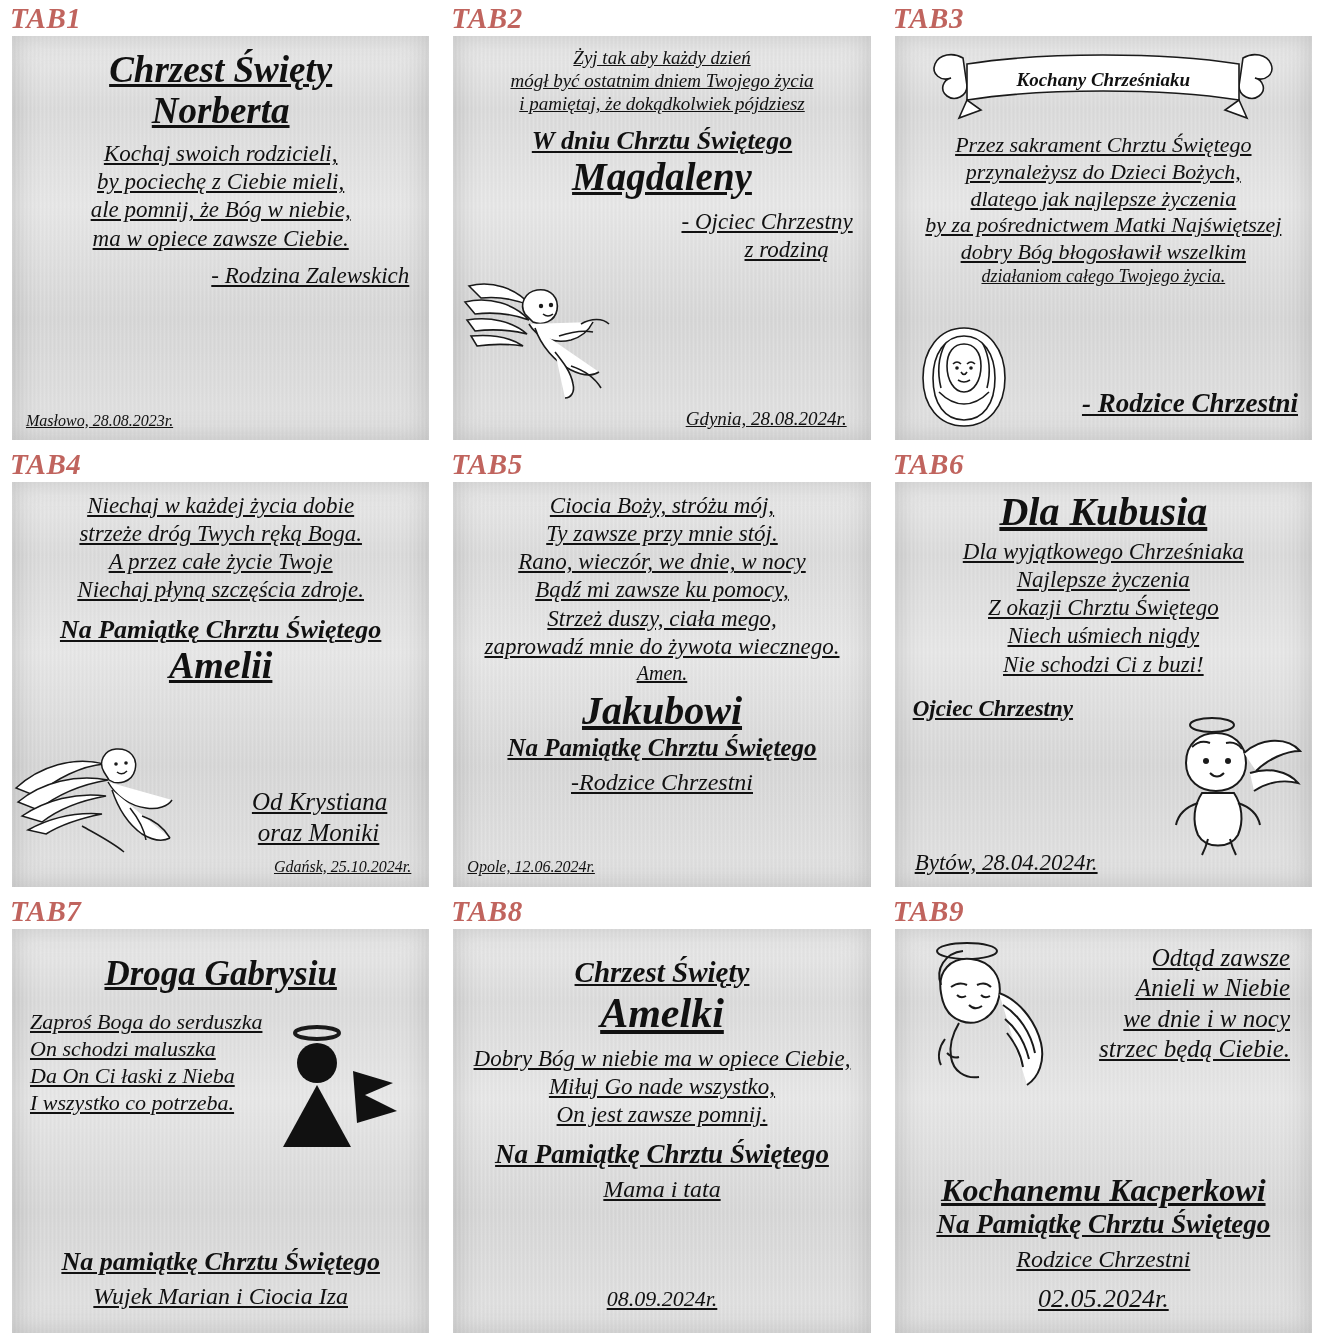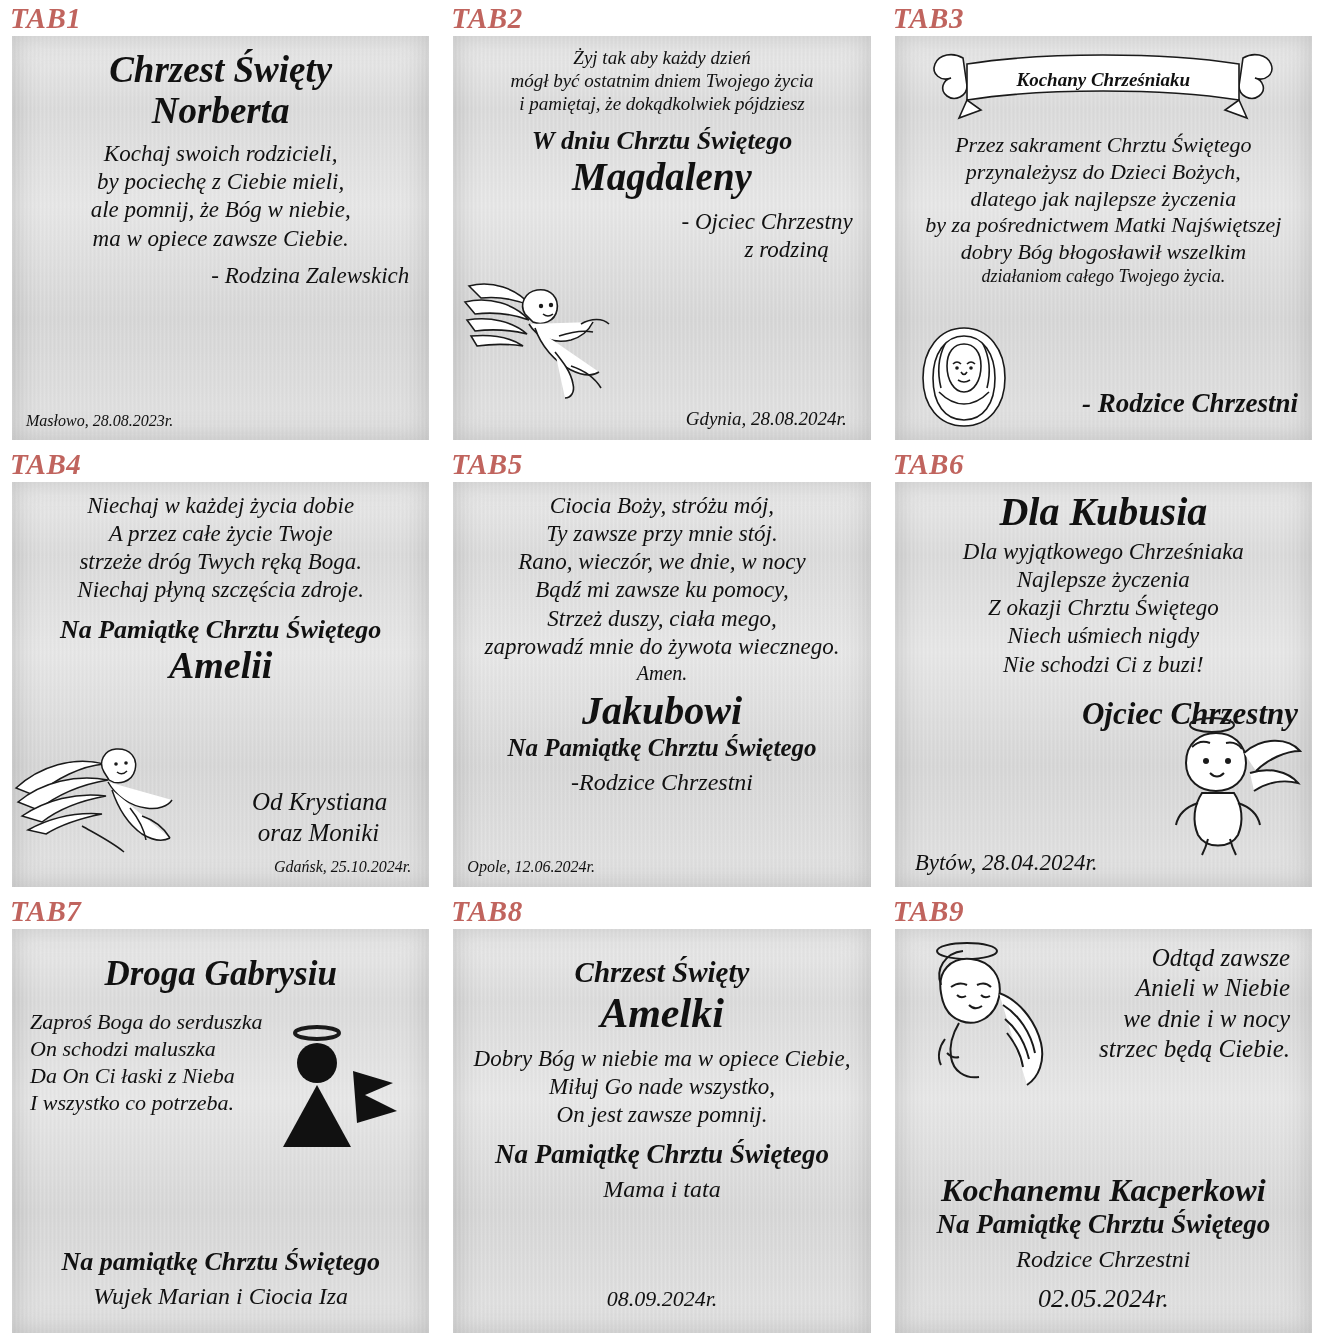--- a/index.html
+++ b/index.html
@@ -57,20 +57,21 @@
     overflow: hidden;
   }
   .plate-inner {
     position: absolute;
     inset: 0;
     padding: 10px 14px;
     box-sizing: border-box;
     display: flex;
     flex-direction: column;
     color: #111;
+    text-decoration: underline;
   }
   .ln {
     font-family: "Liberation Serif", serif;
     font-style: italic;
     line-height: 1.22;
     text-align: center;
     white-space: pre-wrap;
   }
   .big {
     font-size: 37px;
@@ -224,22 +225,22 @@
         </svg>
       </div>
     </div>
   </div>
 
   <div class="cell c4">
     <div class="tab-label">TAB4</div>
     <div class="plate">
       <div class="plate-inner">
         <div class="ln poem" style="font-size:23px">Niechaj w każdej życia dobie</div>
+        <div class="ln poem" style="font-size:23px">strzeże dróg Twych ręką Boga.</div>
         <div class="ln poem" style="font-size:23px">A przez całe życie Twoje</div>
-        <div class="ln poem" style="font-size:23px">strzeże dróg Twych ręką Boga.</div>
         <div class="ln poem" style="font-size:23px">Niechaj płyną szczęścia zdroje.</div>
         <div class="sp-s"></div>
         <div class="ln mid" style="font-size:26px">Na Pamiątkę Chrztu Świętego</div>
         <div class="ln big" style="font-size:38px">Amelii</div>
         <div class="grow"></div>
         <div class="ln poem right" style="font-size:25px;padding-right:28px">Od Krystiana</div>
         <div class="ln poem right" style="font-size:25px;padding-right:36px">oraz Moniki</div>
         <div class="sp-s"></div>
         <div class="ln tiny right" style="padding-right:4px">Gdańsk, 25.10.2024r.</div>
       </div>
@@ -292,21 +293,21 @@
     <div class="plate">
       <div class="plate-inner">
         <div class="ln big" style="font-size:40px">Dla Kubusia</div>
         <div class="sp-xs"></div>
         <div class="ln poem" style="font-size:23px">Dla wyjątkowego Chrześniaka</div>
         <div class="ln poem" style="font-size:23px">Najlepsze życzenia</div>
         <div class="ln poem" style="font-size:23px">Z okazji Chrztu Świętego</div>
         <div class="ln poem" style="font-size:23px">Niech uśmiech nigdy</div>
         <div class="ln poem" style="font-size:23px">Nie schodzi Ci z buzi!</div>
         <div class="sp-m"></div>
-        <div class="ln mid left" style="font-size:31px; padding-left:4px;text-align:right;">Ojciec Chrzestny</div>
+        <div class="ln mid left" style="font-size:23px; padding-left:4px;">Ojciec Chrzestny</div>
         <div class="grow"></div>
         <div class="ln small left" style="font-size:23px;padding-left:6px">Bytów, 28.04.2024r.</div>
       </div>
       <div class="art" style="right:6px; bottom:30px;">
         <svg width="160" height="150" viewBox="0 0 160 150">
           <g stroke="#1a1a1a" stroke-width="2" fill="none">
             <ellipse cx="66" cy="18" rx="22" ry="7"></ellipse>
             <path d="M40 56 C40 36, 54 26, 70 26 C86 26, 100 36, 100 56 C100 74, 86 84, 70 84 C54 84, 40 74, 40 56 Z" fill="#fff"></path>
             <circle cx="60" cy="54" r="3" fill="#1a1a1a" stroke="none"></circle>
             <circle cx="82" cy="54" r="3" fill="#1a1a1a" stroke="none"></circle>

